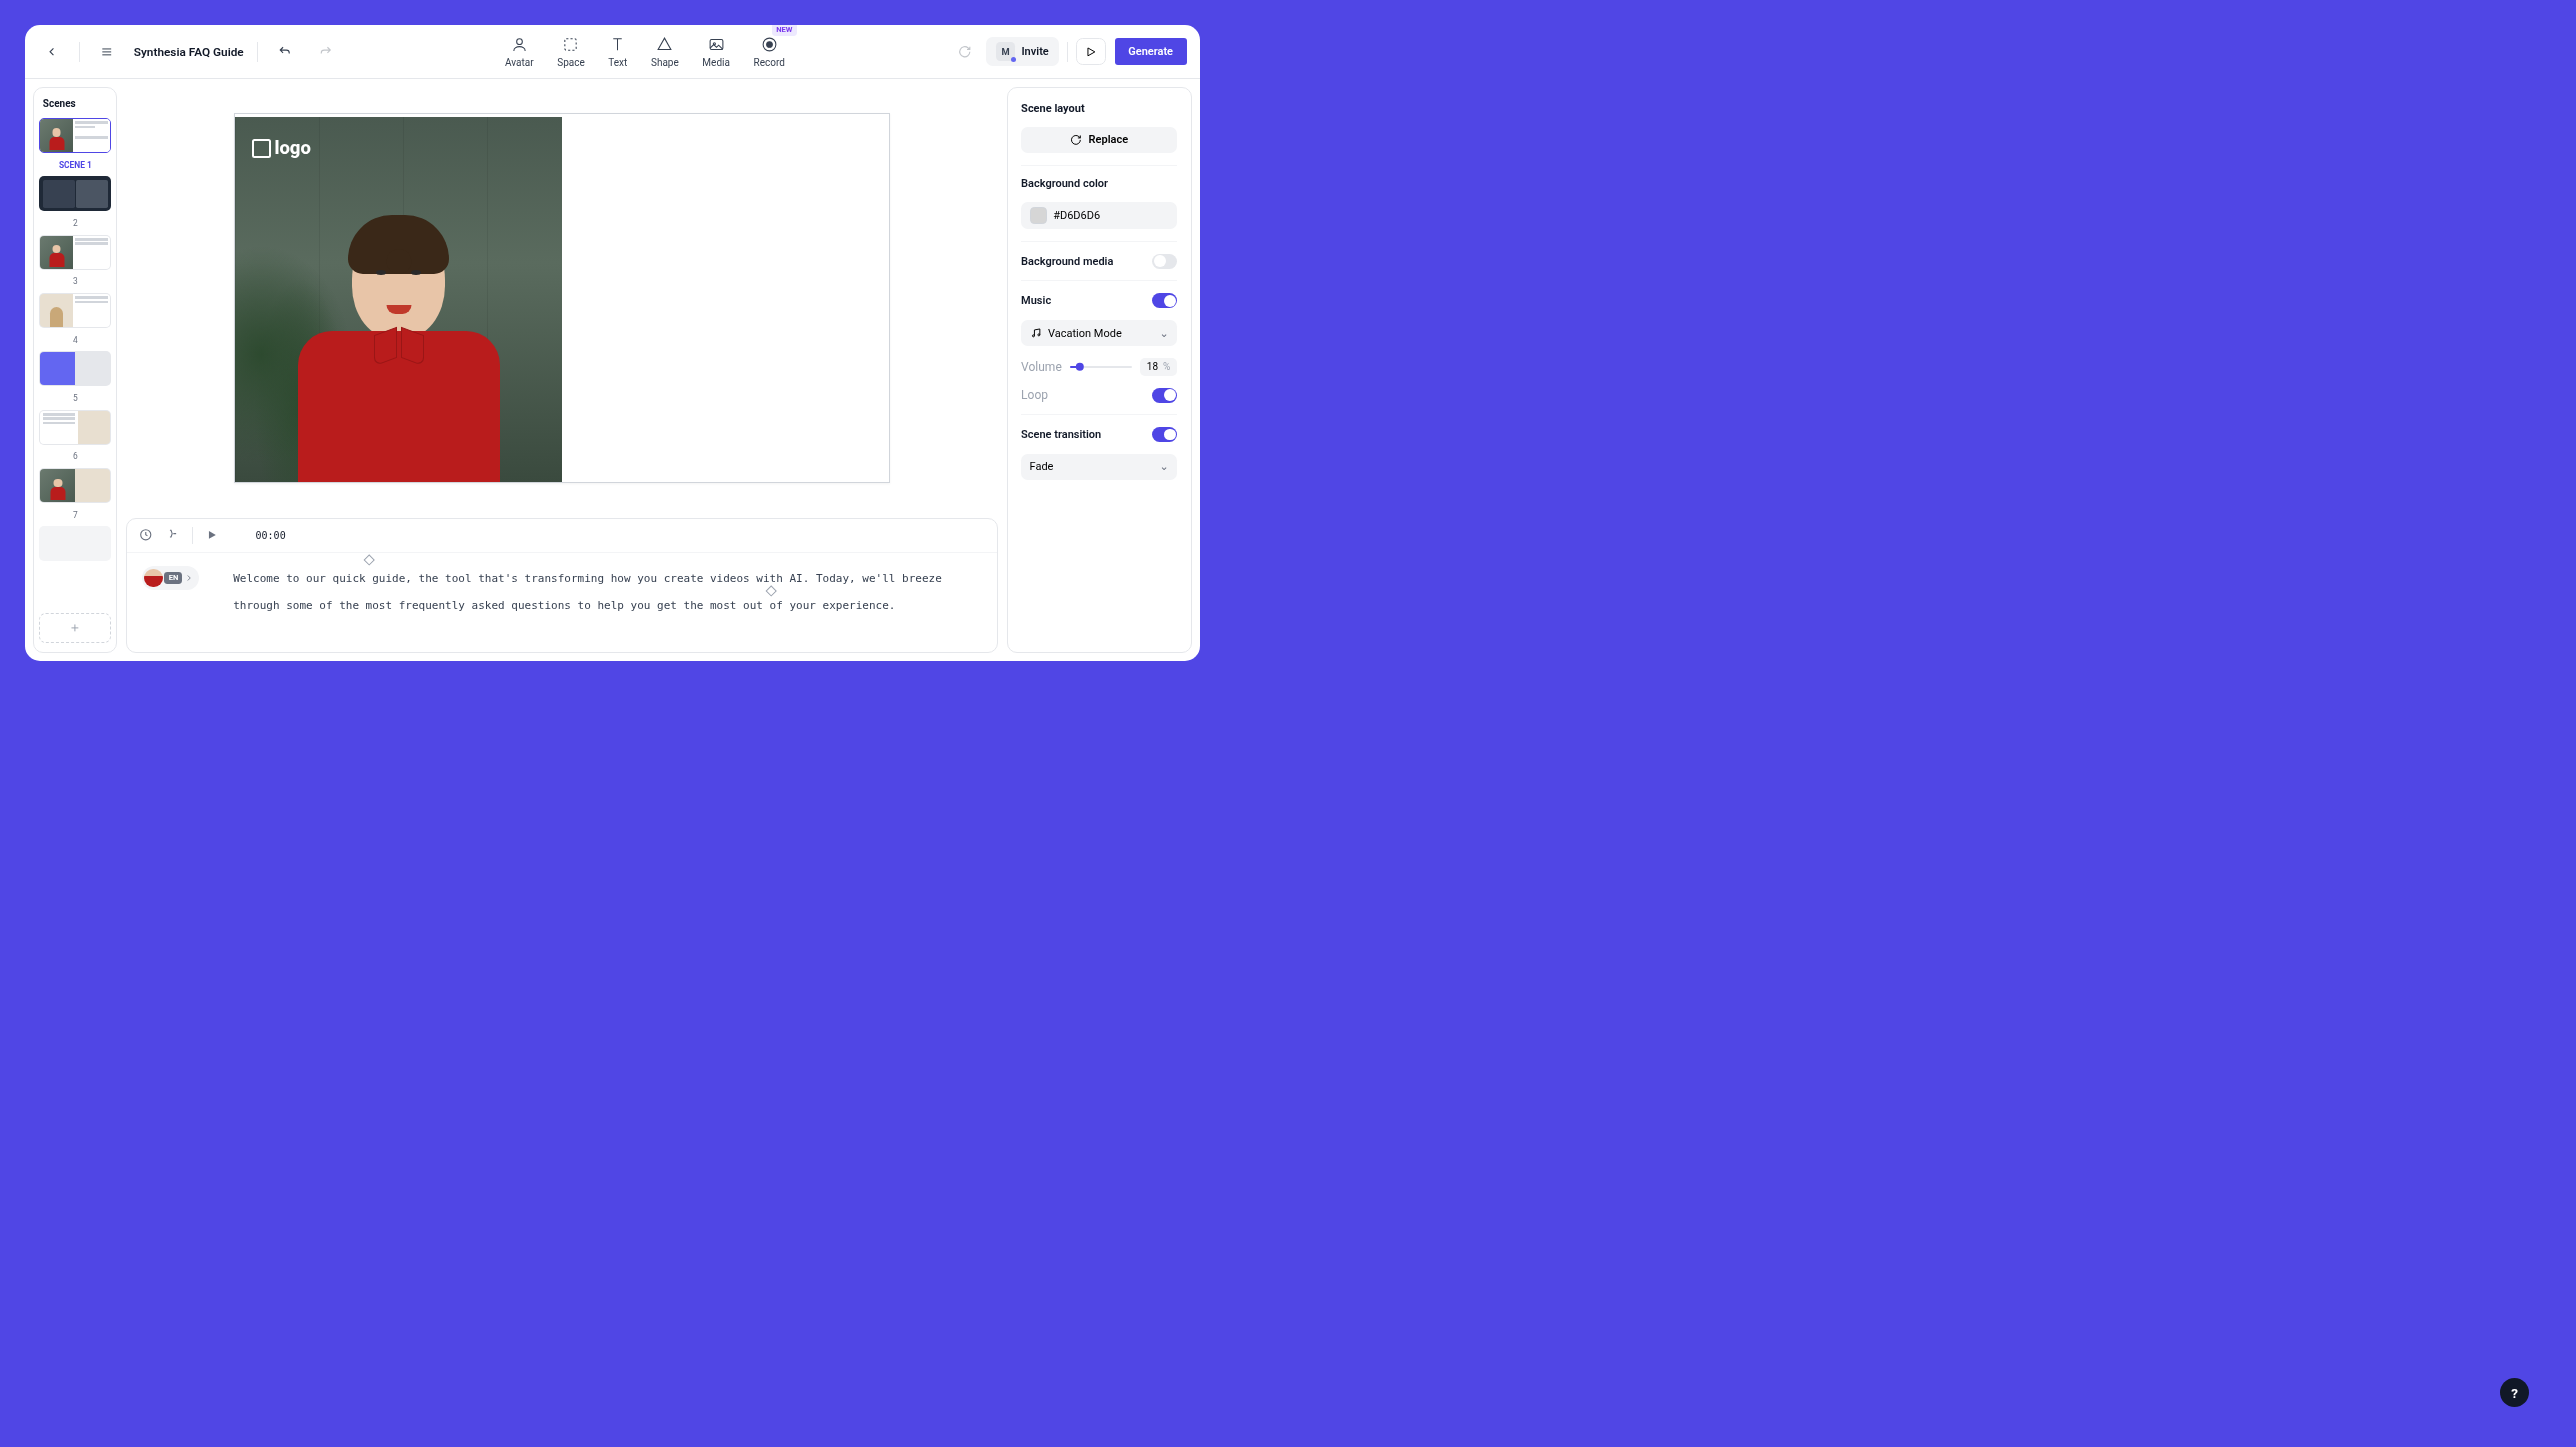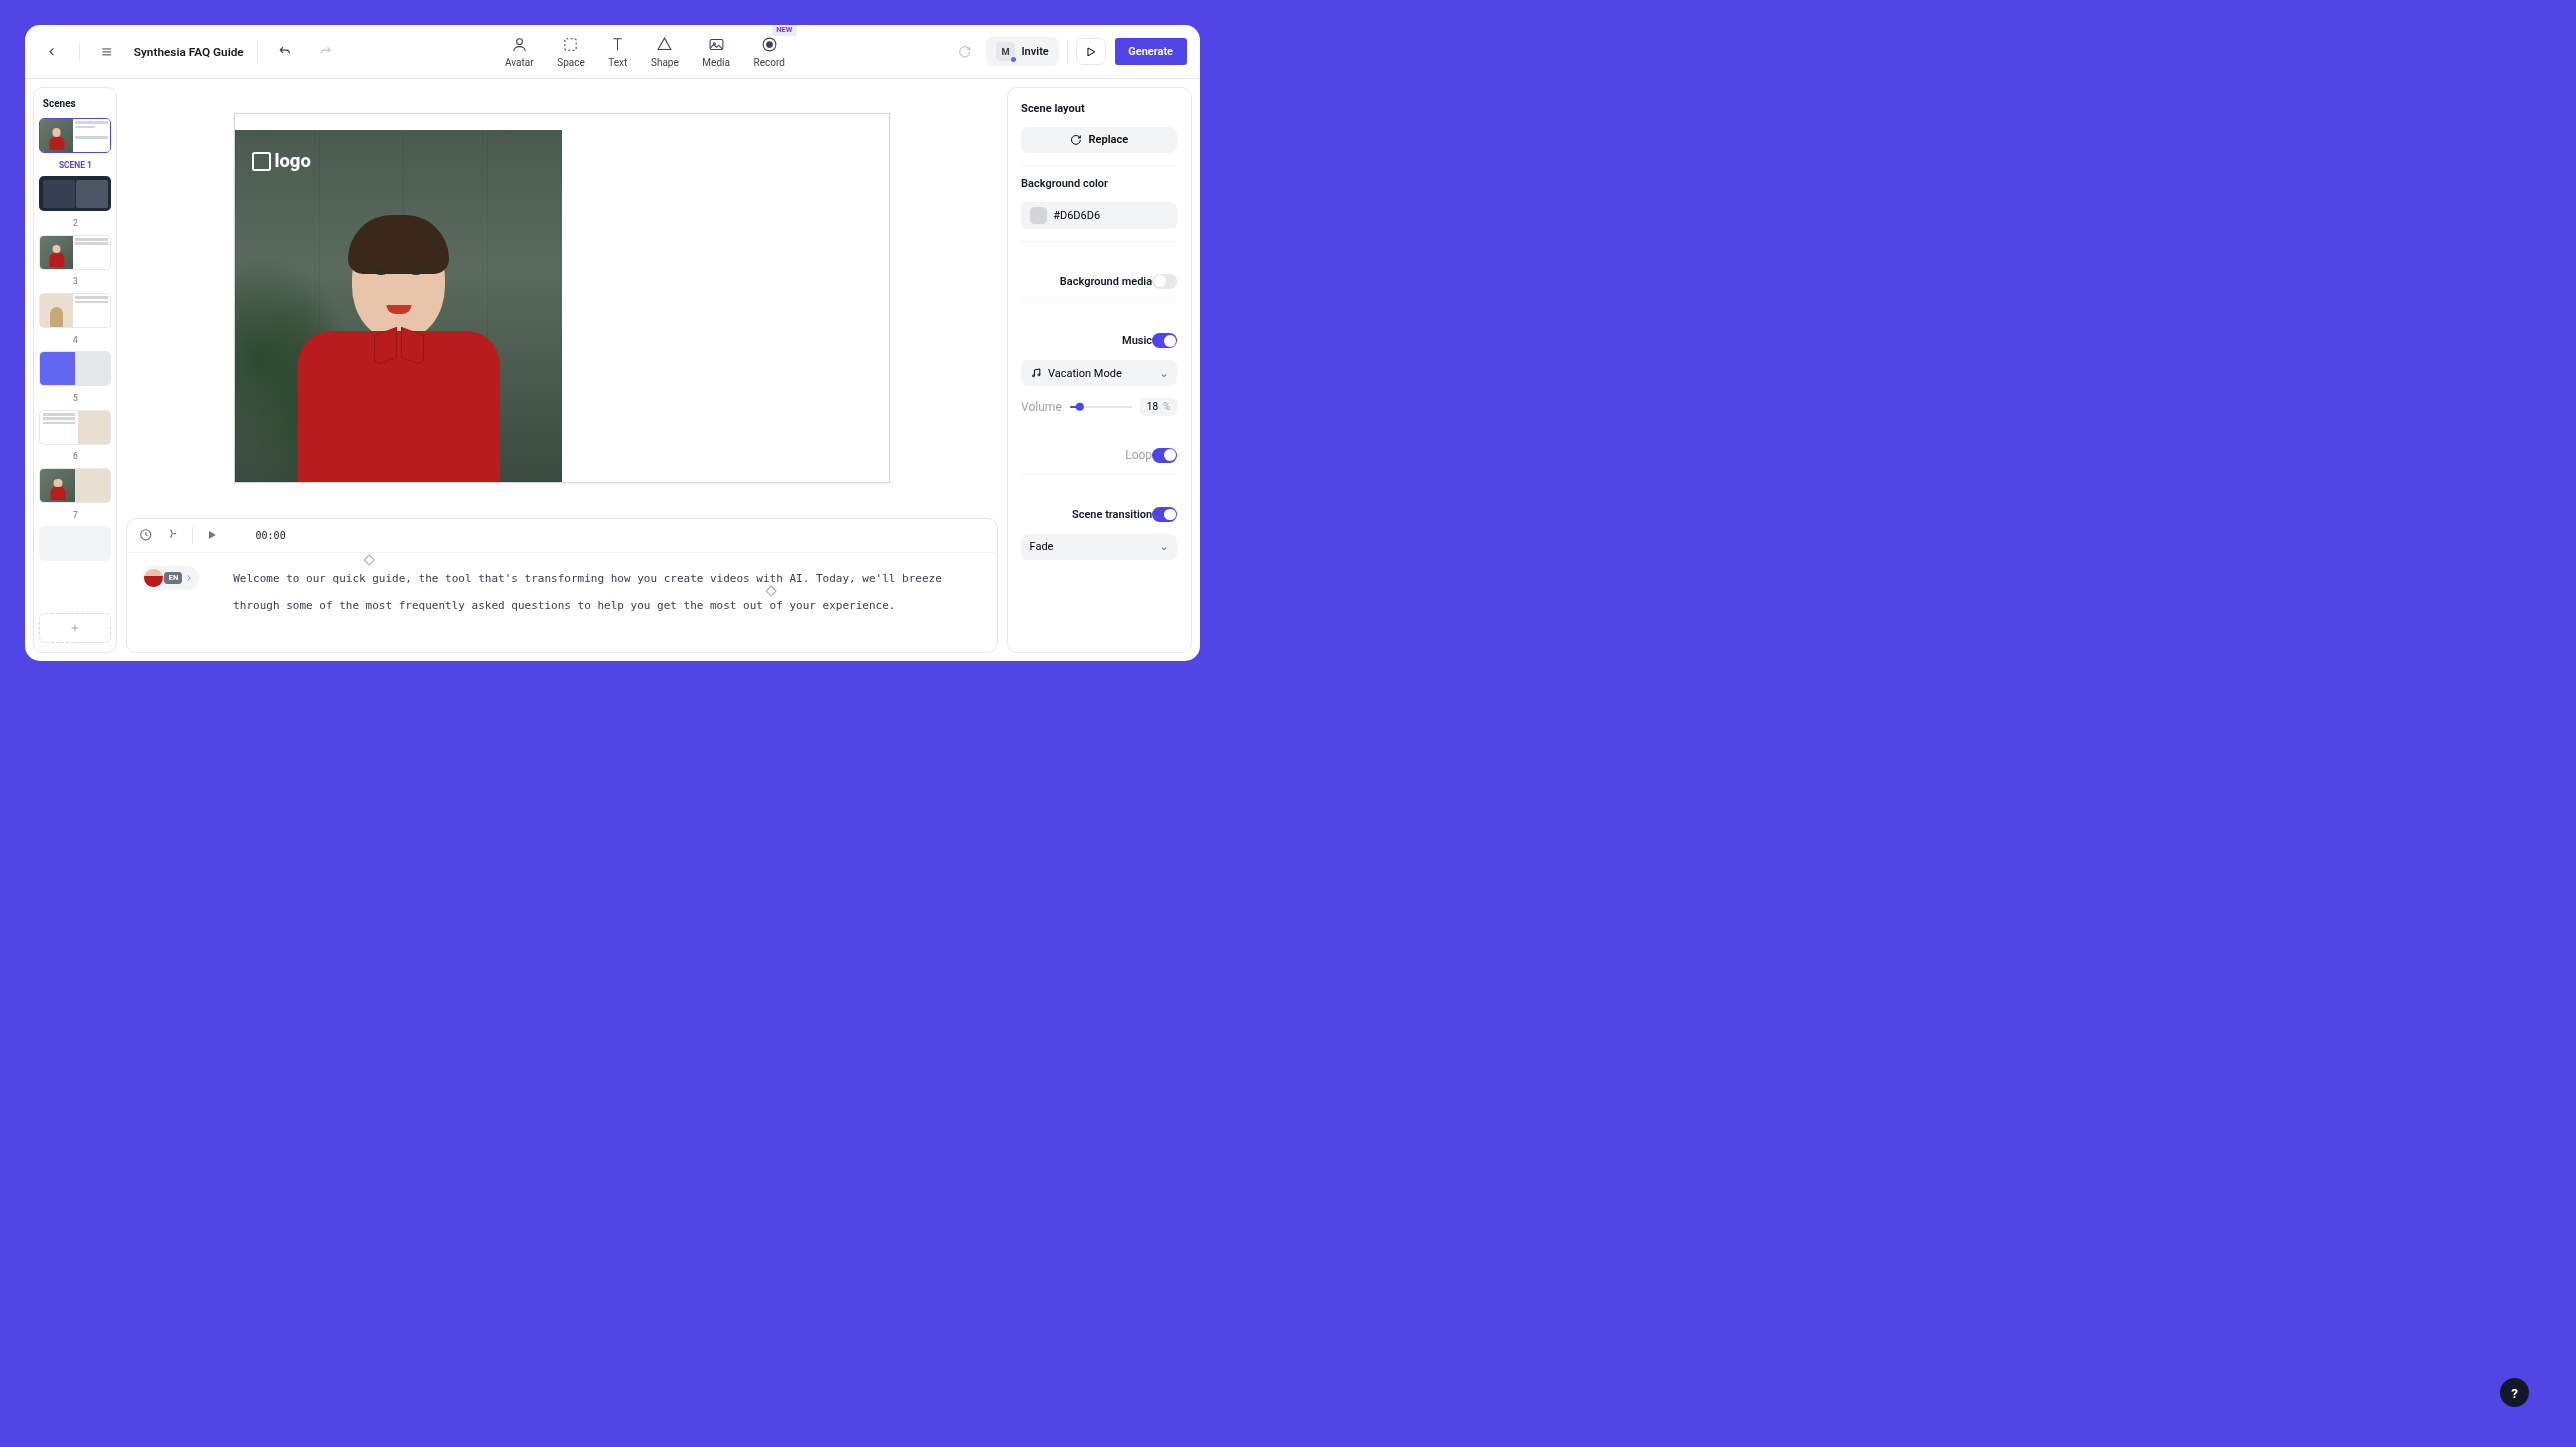--- a/index.html
+++ b/index.html
@@ -110,21 +110,21 @@
 .center-panel { flex: 1; display: flex; flex-direction: column; gap: 8.4px; overflow: hidden; }
 .canvas-area {
   flex: 1; display: flex; align-items: center; justify-content: center;
 }
 .canvas {
   width: 656px; height: 370px; background: #fff;
   border: 0.8px solid #d1d5db; position: relative;
   box-shadow: 0 0.8px 2.5px rgba(0,0,0,0.05);
 }
 .canvas-left {
-  position:absolute; left:0; top:16px; bottom:0; width:50%;
+  position:absolute; left:0; top:3px; bottom:0; width:50%;
   background: linear-gradient(135deg,#5a6b5e 0%,#3a4a3e 100%);
   overflow:hidden;
 }
 .office-bg {
   position:absolute; inset:0;
   background:
     linear-gradient(90deg, rgba(0,0,0,0.08) 0 0.8px, transparent 0.8px 84px) 0 0/84px 100%,
     linear-gradient(180deg, #4a5a50 0%, #5a6b5e 40%, #3a4a3e 100%);
 }
 .plants { position:absolute; left:0; top:30%; bottom:0; width:40%; background:radial-gradient(ellipse at 20% 50%, #2d4a2f 0%, transparent 60%), radial-gradient(ellipse at 50% 70%, #2d4a2f 0%, transparent 50%); }
@@ -211,21 +211,21 @@
   width: 185px; background:#fff; border-radius:10px; border:0.8px solid #e5e7eb;
   padding:13.5px; display:flex;flex-direction:column;gap:11.8px;
   font-size:11px;
 }
 .panel-title { font-weight:700; color:#111827; }
 .replace-btn {
   background:#f3f4f6; border-radius:6.7px; padding:6.7px;
   display:flex;align-items:center;justify-content:center;gap:6.7px;
   font-size:11px; font-weight:600; cursor:pointer;
 }
-.panel-row { display:flex; align-items:center; justify-content:flex-end;margin-top:20px; }
+.panel-row { display:flex; align-items:center; justify-content:space-between; }
 .panel-label { font-weight:600; color:#111827; }
 .panel-sublabel { font-size:12px; color:#9ca3af; }
 .color-input {
   display:flex;align-items:center;gap:6.7px;
   background:#f3f4f6;border-radius:6.7px;padding:5px 8.4px;font-size:11px;
 }
 .color-swatch { width:17px;height:17px;border-radius:4.2px;background:#d6d6d6;border:0.8px solid #d1d5db; }
 .toggle { width:25px;height:15px;border-radius:8.4px;background:#e5e7eb;position:relative;cursor:pointer; }
 .toggle::after { content:"";position:absolute;top:1.7px;left:1.7px;width:11.8px;height:11.8px;background:#fff;border-radius:50%;transition:.15s; }
 .toggle.on { background:#4f46e5; }

